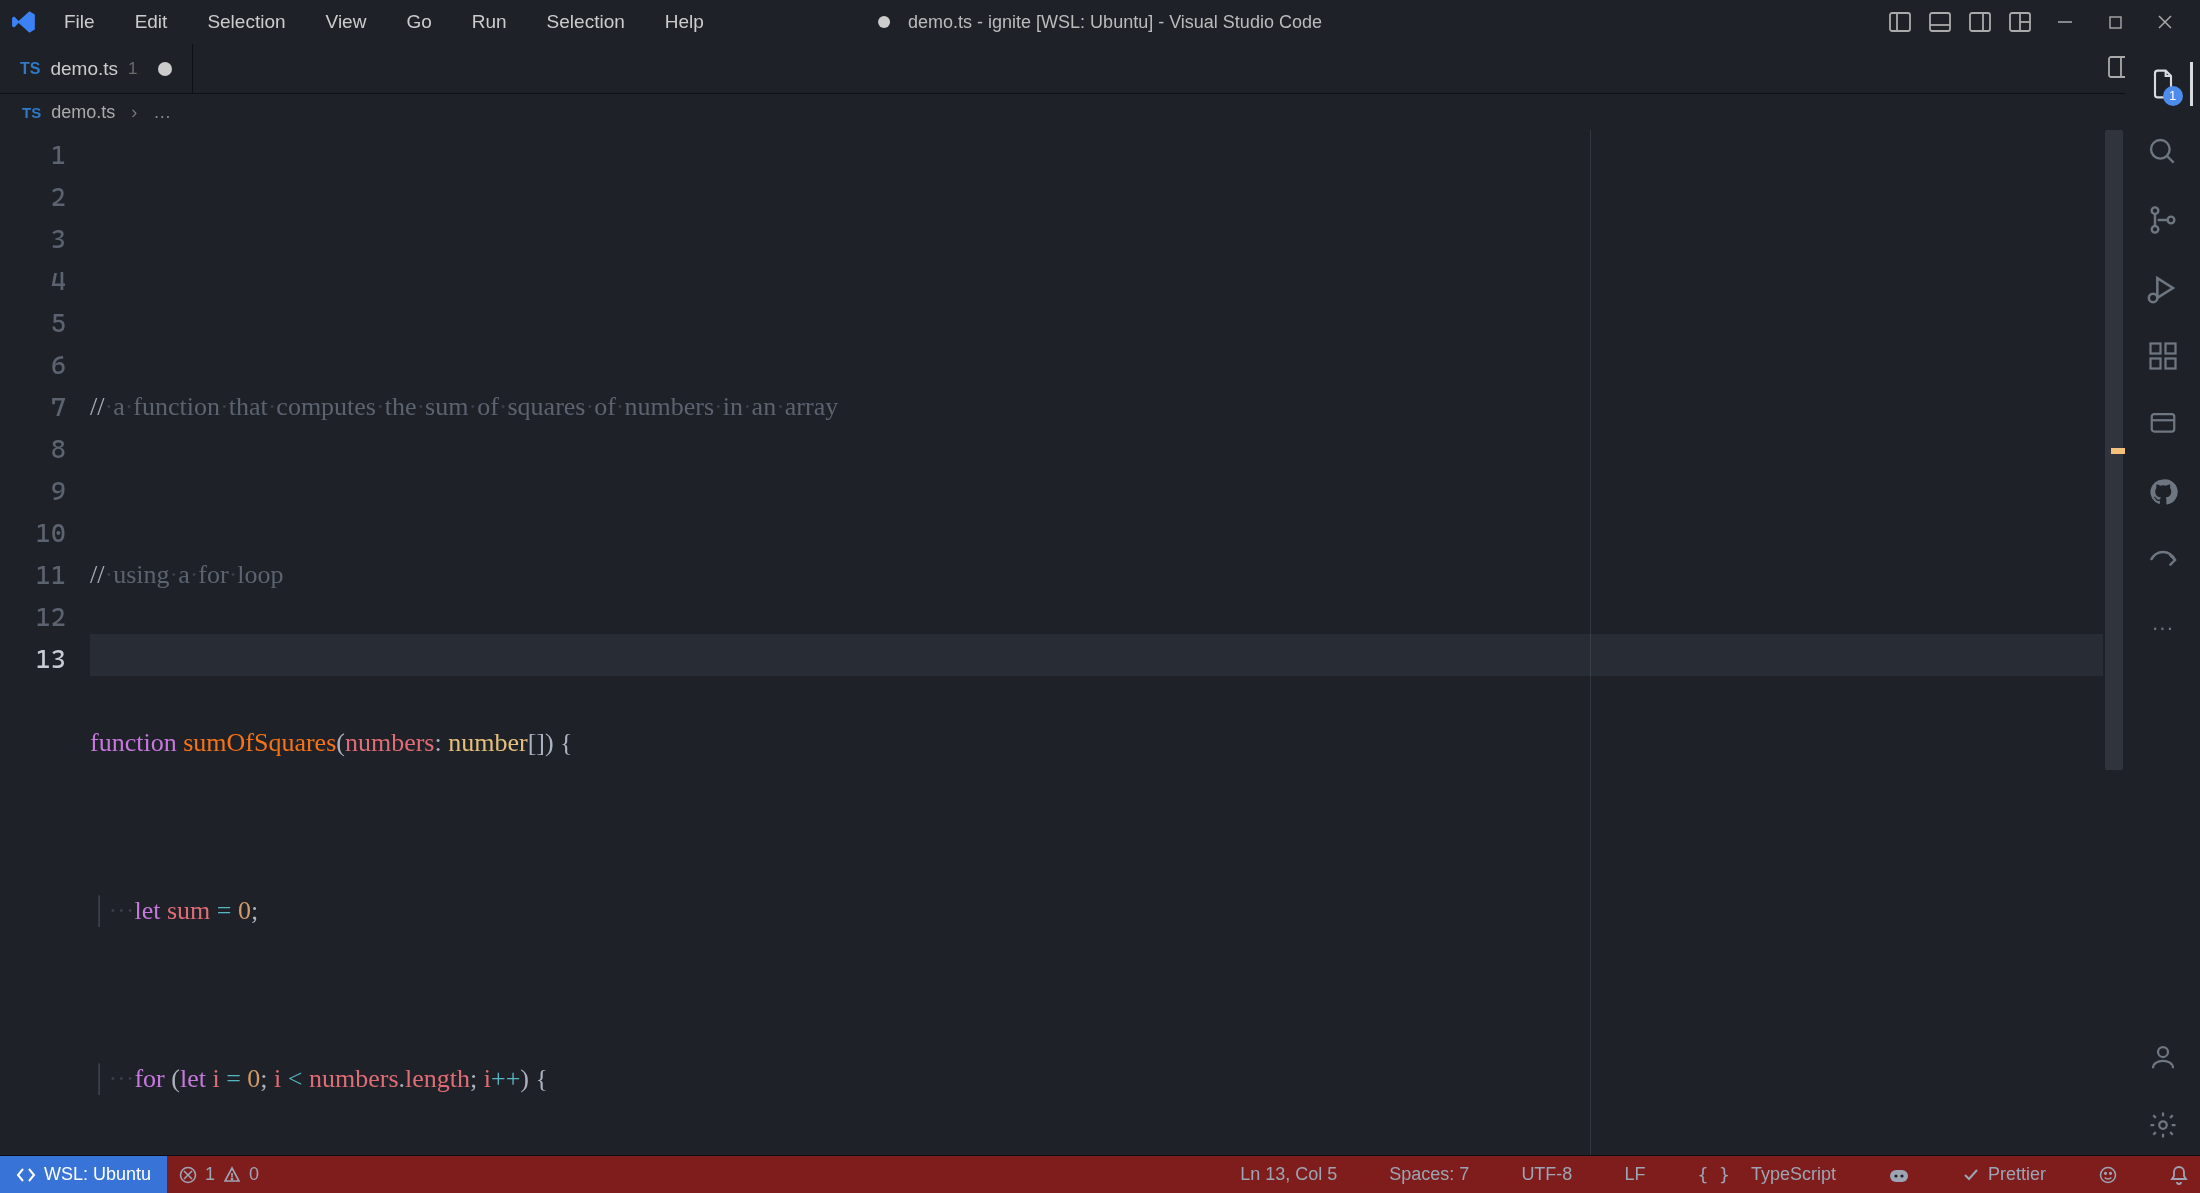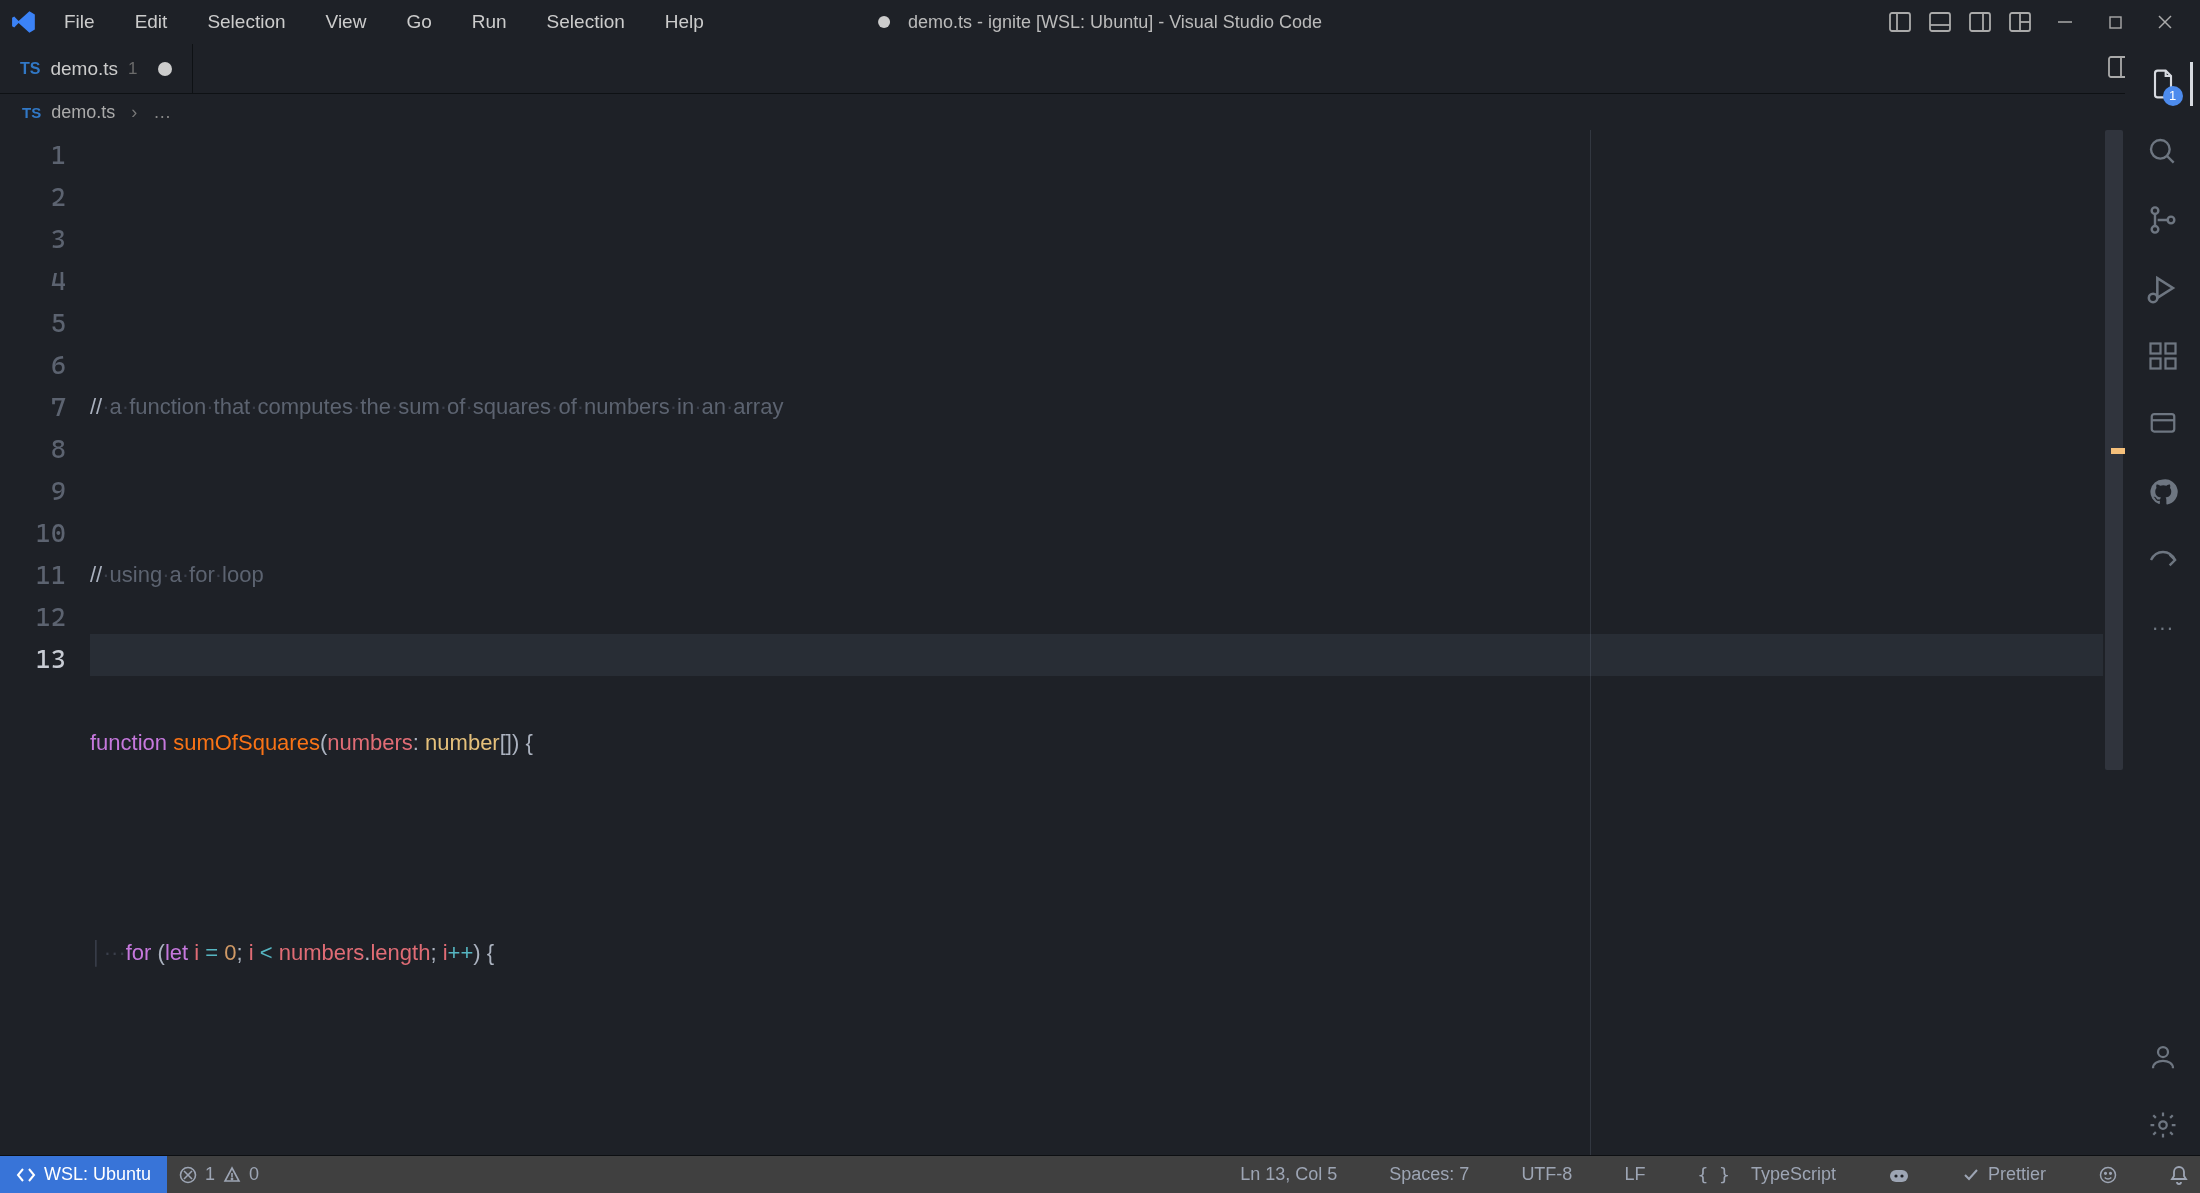--- a/index.html
+++ b/index.html
@@ -97,22 +97,22 @@
     user-select:none;
   }
   .gutter .ln { height:42px; }
   .gutter .breakpoint { position:relative; }
   .gutter .breakpoint::before {
     content:""; position:absolute; left:-66px; top:50%; transform:translateY(-50%);
     width:12px;height:12px; border-radius:50%; background:#b04040;
   }
   .code {
     flex: 1;
-    font-family: Liberation Sans, sans-serif;
-    font-size: 22px;
+    font-family: Liberation Serif, serif;
+    font-size: 26px;
     line-height: 42px;
     white-space: pre;
     padding-top: 4px;
     position:relative;
   }
   .code .line { height:42px; }
   .active-line-bg {
     position:absolute; left:0; right:0; top:504px; height:42px;
     background: rgba(90,100,120,0.18);
   }
@@ -170,21 +170,21 @@
     background:#4d8bed; color:#fff; border-radius:12px; font-size:13px;
     min-width:20px; height:20px; line-height:20px; text-align:center; padding:0 4px;
   }
   .act-spacer { flex:1; }
 
   
   .statusbar {
     position: absolute;
     left:0; right:0; bottom:0;
     height: 38px;
-    background: #404040;
+    background: #7f1d1d;
     display:flex;
     align-items:center;
     font-size: 18px;
     color:#9da5b4;
     border-top:1px solid #0d0f12;
   }
   .remote-badge {
     background:#3874d8; color:#fff; height:100%;
     display:flex; align-items:center; gap:8px; padding:0 16px;
   }
@@ -308,20 +308,21 @@
     <div class="ruler"></div>
     <div class="active-line-bg"></div>
 
     
     <div class="line"><span class="c-comment"><span class="c-punc">//</span><span class="ws">·</span>a<span class="ws">·</span>function<span class="ws">·</span>that<span class="ws">·</span>computes<span class="ws">·</span>the<span class="ws">·</span>sum<span class="ws">·</span>of<span class="ws">·</span>squares<span class="ws">·</span>of<span class="ws">·</span>numbers<span class="ws">·</span>in<span class="ws">·</span>an<span class="ws">·</span>array</span></div>
     
     <div class="line"><span class="c-comment"><span class="c-punc">//</span><span class="ws">·</span>using<span class="ws">·</span>a<span class="ws">·</span>for<span class="ws">·</span>loop</span></div>
     
     <div class="line"><span class="c-keyword">function</span> <span class="c-fn">sumOfSquares</span><span class="c-punc">(</span><span class="c-prop">numbers</span><span class="c-punc">:</span> <span class="c-param">number</span><span class="c-punc">[])</span> <span class="c-punc">{</span></div>
     
+    <div class="line"><span class="indent-guide">│</span><span class="ws">···</span><span class="c-keyword">let</span> <span class="c-var">sum</span> <span class="c-op">=</span> <span class="c-num">0</span><span class="c-punc">;</span></div>
     
     <div class="line"><span class="indent-guide">│</span><span class="ws">···</span><span class="c-keyword">for</span> <span class="c-punc">(</span><span class="c-keyword">let</span> <span class="c-var">i</span> <span class="c-op">=</span> <span class="c-num">0</span><span class="c-punc">;</span> <span class="c-var">i</span> <span class="c-op">&lt;</span> <span class="c-prop">numbers</span><span class="c-punc">.</span><span class="c-prop">length</span><span class="c-punc">;</span> <span class="c-var">i</span><span class="c-op">++</span><span class="c-punc">)</span> <span class="c-punc">{</span></div>
     
     
     
     
     
     
     
     

